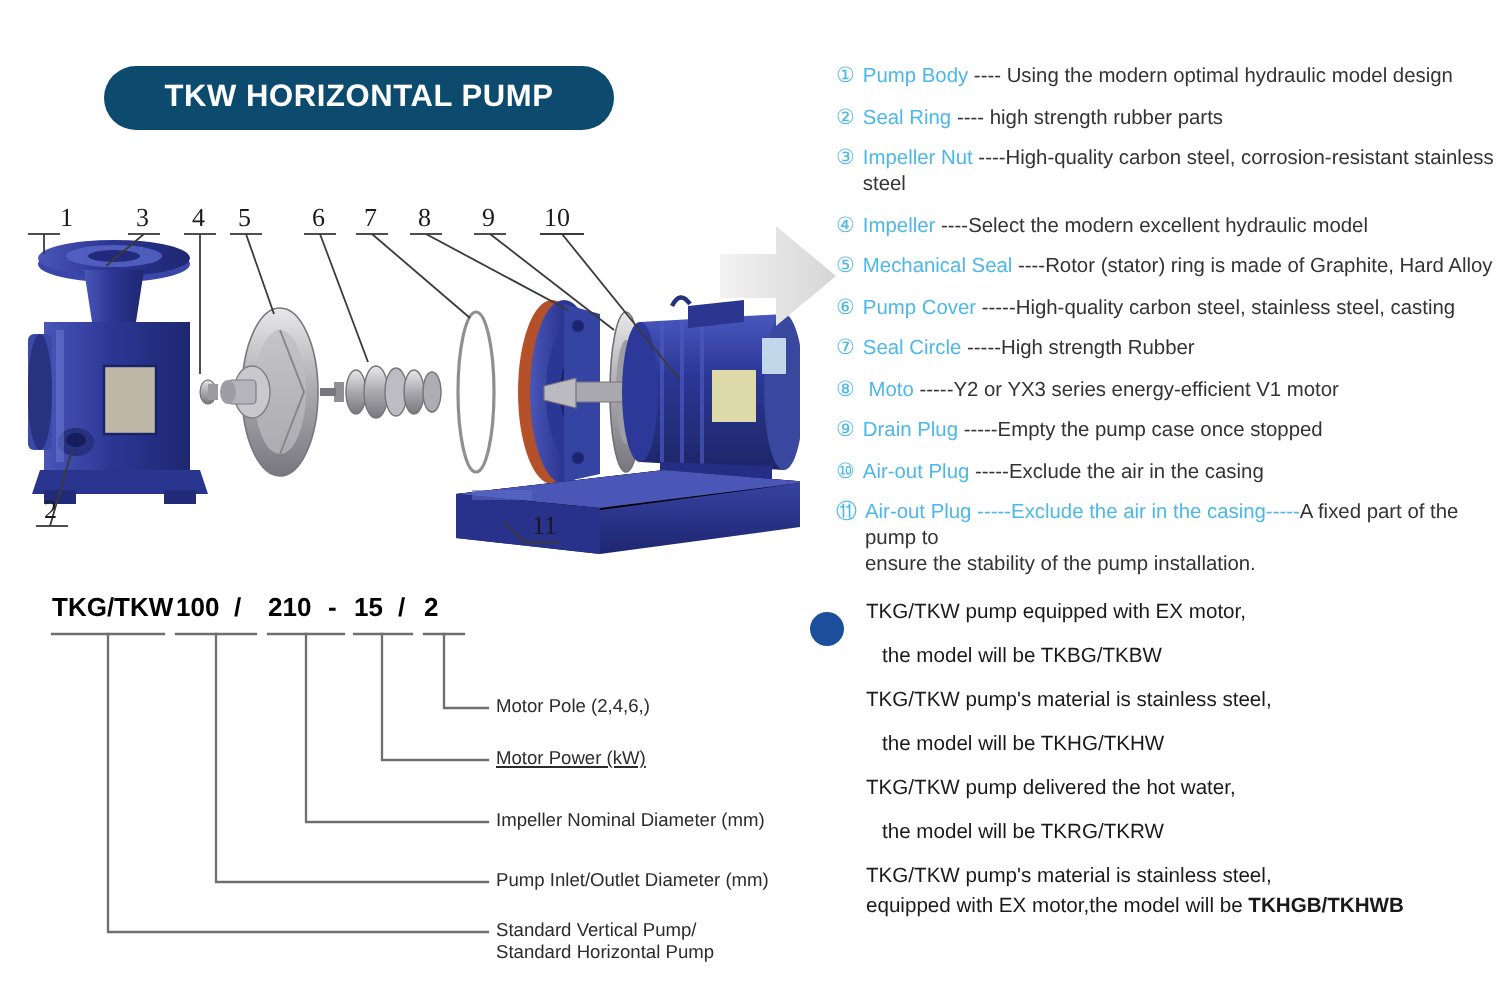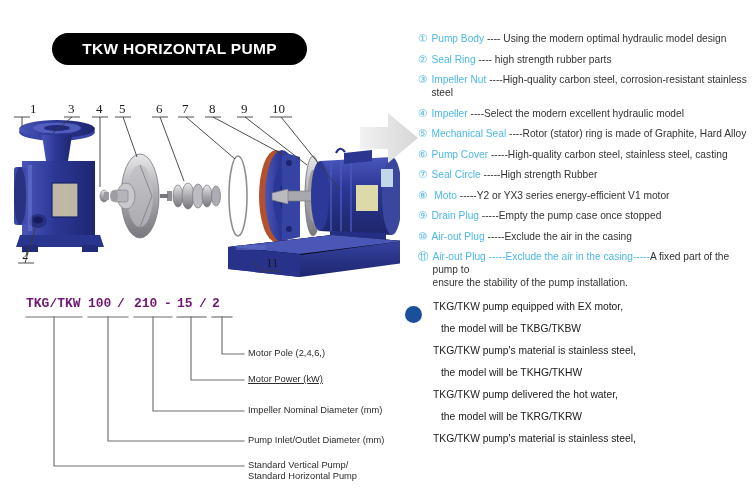--- a/index.html
+++ b/index.html
@@ -5,21 +5,21 @@
   html,body{margin:0;padding:0;}
   body{
     width:756px;height:500px;background:#ffffff;overflow:hidden;
     font-family:"Liberation Sans",sans-serif;position:relative;
   }
   #canvas{position:relative;width:756px;height:500px;}
 
   
   .title-banner{
     position:absolute;left:52px;top:33px;width:255px;height:32px;
-    background:#000000;border-radius:16px;
+    background:#0c4a6e;border-radius:16px;
     display:flex;align-items:center;justify-content:center;
   }
   .title-banner span{
     color:#ffffff;font-weight:bold;font-size:15.5px;letter-spacing:.3px;
     font-family:"Liberation Sans",sans-serif;white-space:nowrap;
   }
 
   
   .diagram{position:absolute;left:0;top:95px;width:400px;height:200px;}
   .diagram svg{display:block;}
@@ -44,22 +44,22 @@
   }
   .legend-text{color:#333333;}
   .legend-name{color:#4db8e8;}
   .legend-row.all-blue .legend-text{color:#4db8e8;}
   .legend-row.all-blue .tail{color:#333333;}
 
   
   .model-block{position:absolute;left:0;top:296px;width:400px;height:200px;}
   .model-code{
     position:absolute;left:0;top:0;width:400px;height:22px;
-    font-family:Liberation Mono, monospace;font-weight:bold;
-    font-size:13px;color:#701a75;
+    font-family:Liberation Sans, sans-serif;font-weight:bold;
+    font-size:13px;color:#000000;
   }
   .mc{position:absolute;white-space:nowrap;}
   .model-labels{position:absolute;left:0;top:0;width:400px;}
   .mlabel{
     position:absolute;font-size:9.3px;color:#2b2b2b;line-height:11.5px;
     font-family:"Liberation Sans",sans-serif;white-space:nowrap;
   }
 
   
   .notes{position:absolute;left:400px;top:300px;width:356px;}
@@ -384,16 +384,17 @@
   <div class="notes">
     <div class="bullet"></div>
     <div class="notes-body">
       <div class="note-line">TKG/TKW pump equipped with EX motor,</div>
       <div class="note-line indent">the model will be TKBG/TKBW</div>
       <div class="note-line">TKG/TKW pump's material is stainless steel,</div>
       <div class="note-line indent">the model will be TKHG/TKHW</div>
       <div class="note-line">TKG/TKW pump delivered the hot water,</div>
       <div class="note-line indent">the model will be TKRG/TKRW</div>
       <div class="note-line tight">TKG/TKW pump's material is stainless steel,</div>
+      <div class="note-line"><span>equipped with EX motor,the model will be </span><b>TKHGB/TKHWB</b></div>
     </div>
   </div>
 
 </div>
 
 </body></html>

